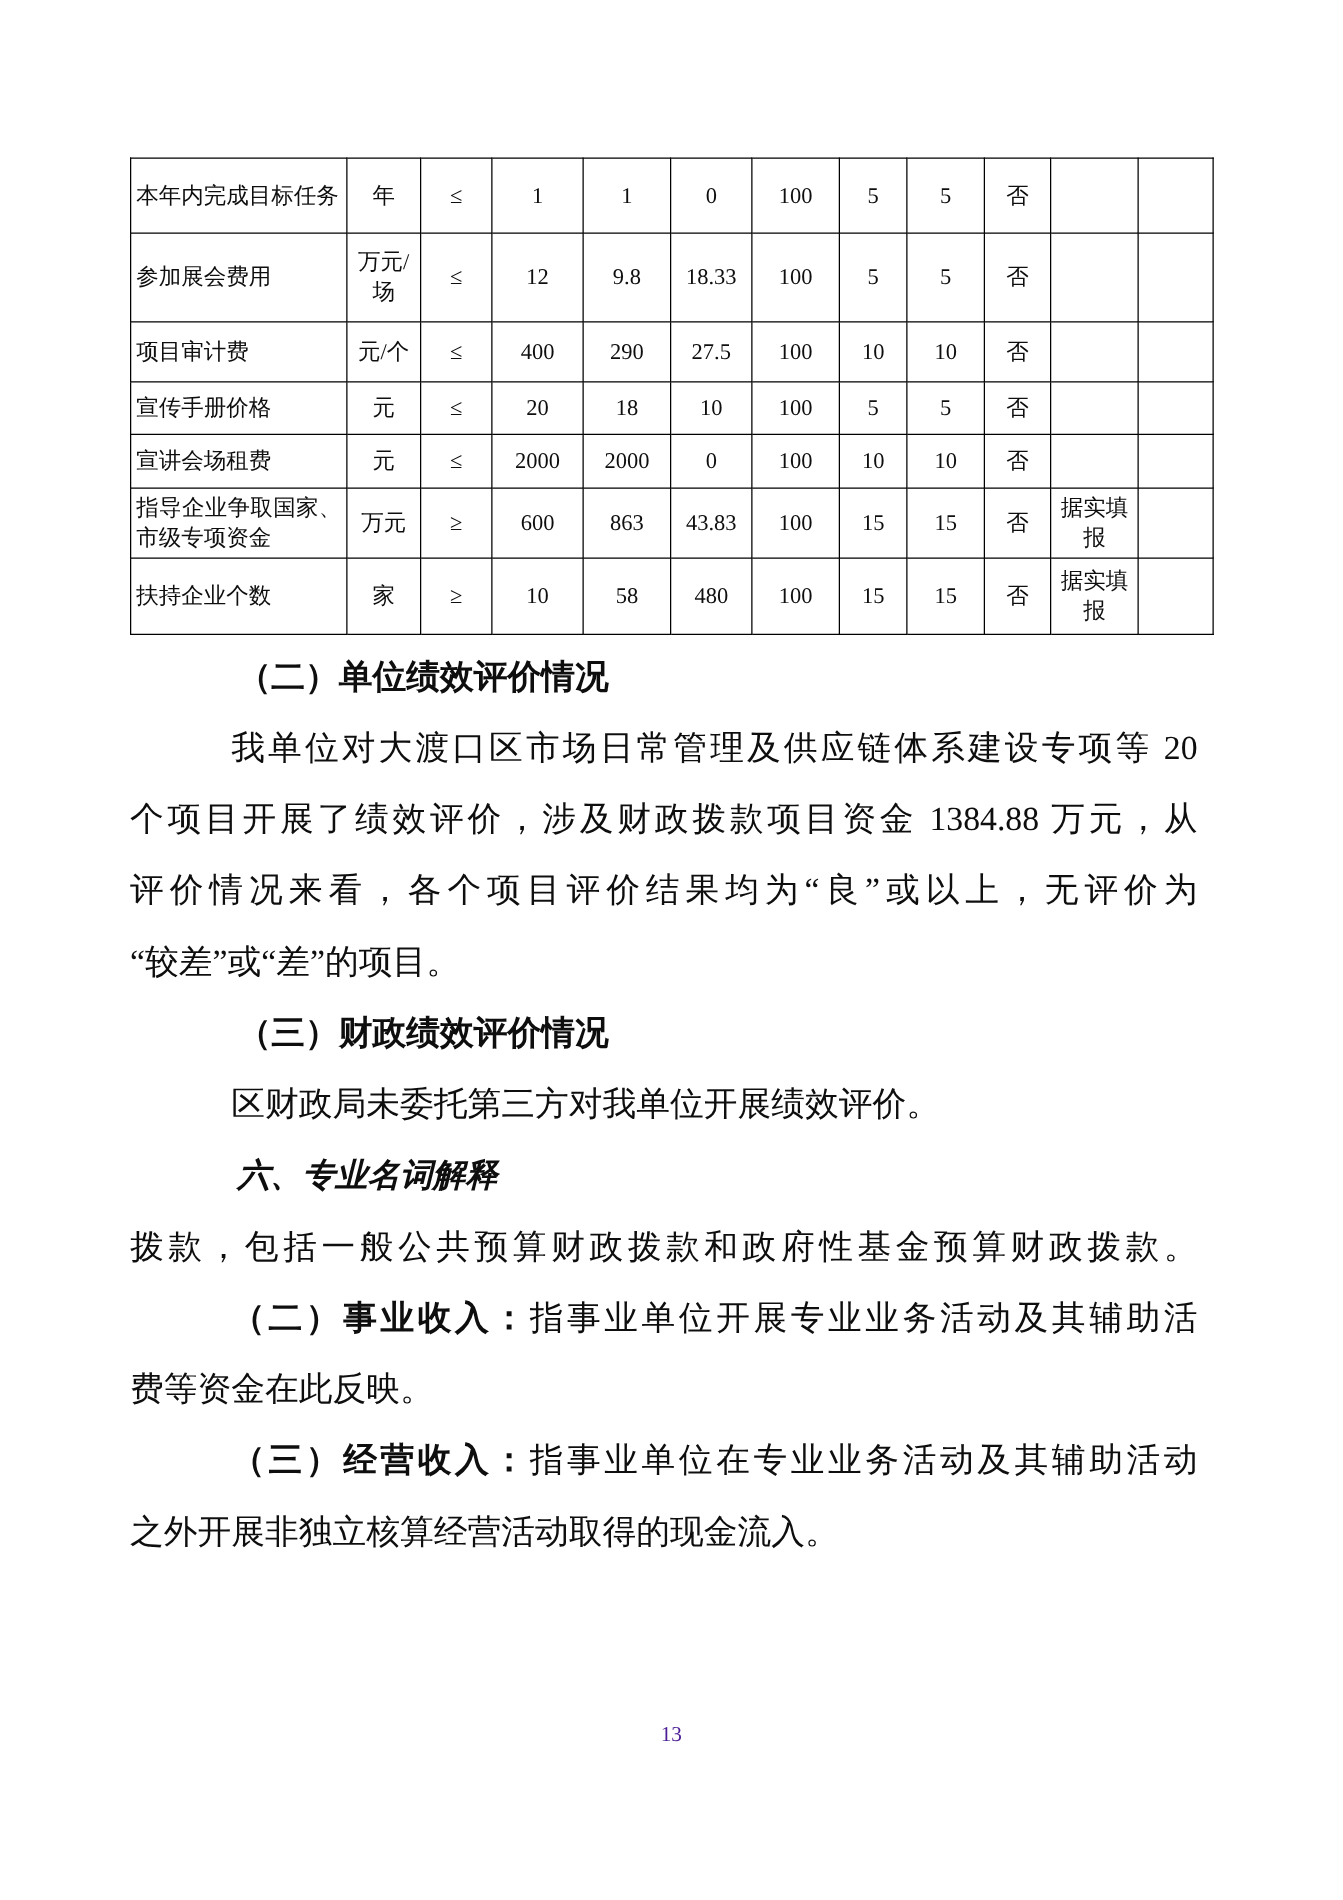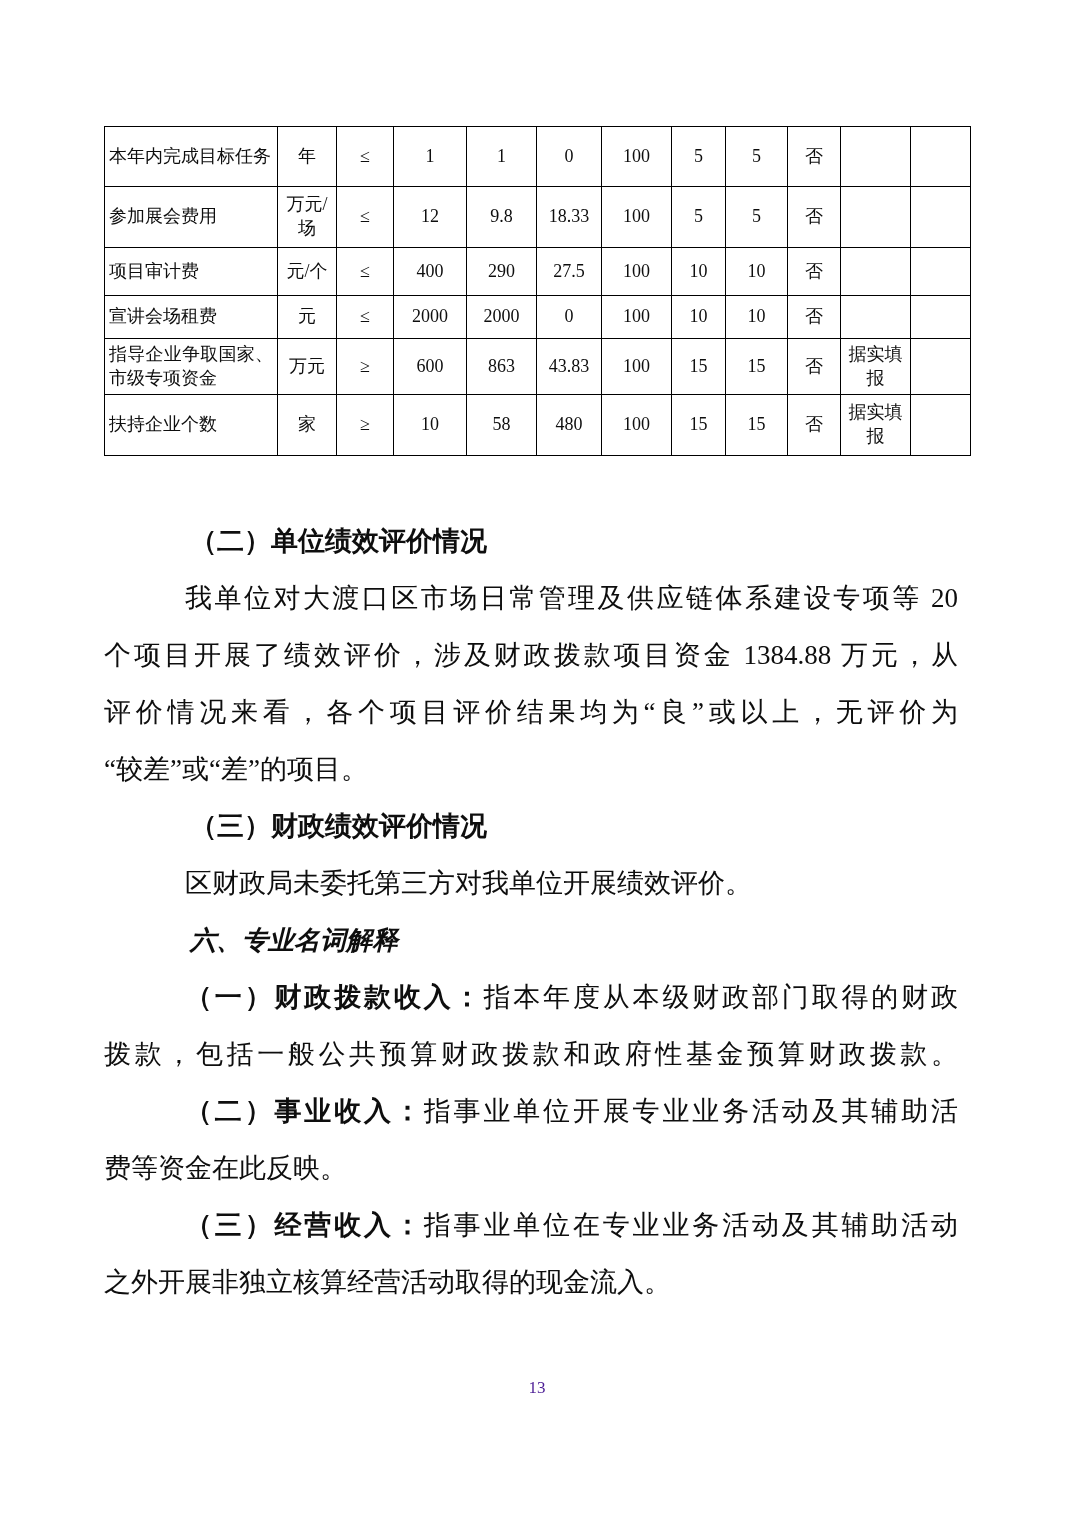--- a/index.html
+++ b/index.html
@@ -110,21 +110,21 @@
           <td>1</td>
           <td>1</td>
           <td>0</td>
           <td>100</td>
           <td>5</td>
           <td>5</td>
           <td>否</td>
           <td class="note-cell"></td>
           <td></td>
         </tr>
-        <tr style="height: 61px;">
+        <tr style="height: 71px;">
           <td class="name-cell">参加展会费用</td>
           <td>万元/场</td>
           <td>≤</td>
           <td>12</td>
           <td>9.8</td>
           <td>18.33</td>
           <td>100</td>
           <td>5</td>
           <td>5</td>
           <td>否</td>
@@ -134,20 +134,34 @@
         <tr style="height: 48px;">
           <td class="name-cell">项目审计费</td>
           <td>元/个</td>
           <td>≤</td>
           <td>400</td>
           <td>290</td>
           <td>27.5</td>
           <td>100</td>
           <td>10</td>
           <td>10</td>
+          <td>否</td>
+          <td class="note-cell"></td>
+          <td></td>
+        </tr>
+        <tr style="height: 42px;">
+          <td class="name-cell">宣传手册价格</td>
+          <td>元</td>
+          <td>≤</td>
+          <td>20</td>
+          <td>18</td>
+          <td>10</td>
+          <td>100</td>
+          <td>5</td>
+          <td>5</td>
           <td>否</td>
           <td class="note-cell"></td>
           <td></td>
         </tr>
         <tr style="height: 43px; padding-left: 48px;">
           <td class="name-cell">宣讲会场租费</td>
           <td>元</td>
           <td>≤</td>
           <td>2000</td>
           <td>2000</td>
@@ -192,21 +206,20 @@
 
   <div class="text-flow" id="text-flow">
       <div class="line h2">（二）单位绩效评价情况</div>
       <div class="line body indent justify">我单位对大渡口区市场日常管理及供应链体系建设专项等 20</div>
       <div class="line body justify">个项目开展了绩效评价，涉及财政拨款项目资金 1384.88 万元，从</div>
       <div class="line body justify">评价情况来看，各个项目评价结果均为“良”或以上，无评价为</div>
       <div class="line body">“较差”或“差”的项目。</div>
       <div class="line h2">（三）财政绩效评价情况</div>
       <div class="line body indent">区财政局未委托第三方对我单位开展绩效评价。</div>
       <div class="line h1">六、专业名词解释</div>
-      <div class="line body indent justify"><span class="lead">（一）财政拨款收入：</span><span>指本年度从本级财政部门取得的财政</span></div>
       <div class="line body justify">拨款，包括一般公共预算财政拨款和政府性基金预算财政拨款。</div>
       <div class="line body indent justify"><span class="lead">（二）事业收入：</span><span>指事业单位开展专业业务活动及其辅助活</span></div>
       <div class="line body">费等资金在此反映。</div>
       <div class="line body indent justify"><span class="lead">（三）经营收入：</span><span>指事业单位在专业业务活动及其辅助活动</span></div>
       <div class="line body">之外开展非独立核算经营活动取得的现金流入。</div>
     </div>
 
   <div class="page-number">13</div>
 
 </div>

